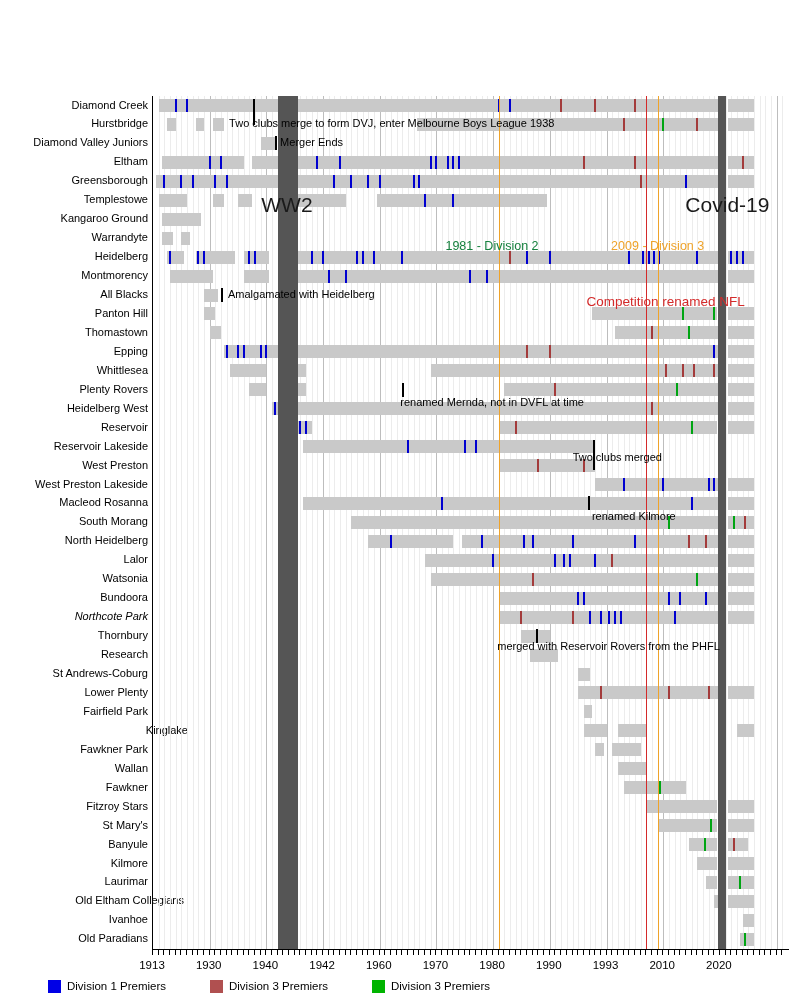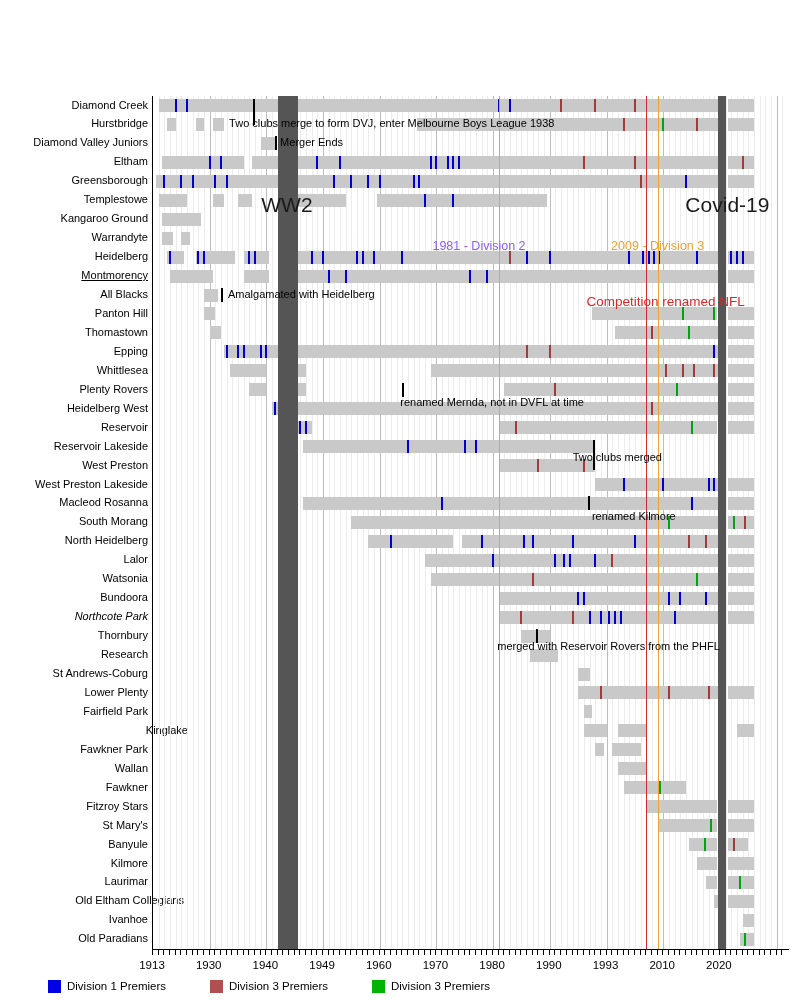--- a/index.html
+++ b/index.html
@@ -31,21 +31,21 @@
   <div id="labels">
       <div class="clbl" style="top: 98.5px;">Diamond Creek</div>
       <div class="clbl" style="top: 117.45px;">Hurstbridge</div>
       <div class="clbl" style="top: 136.4px;">Diamond Valley Juniors</div>
       <div class="clbl" style="top: 155.35px;">Eltham</div>
       <div class="clbl" style="top: 174.3px;">Greensborough</div>
       <div class="clbl" style="top: 193.25px;">Templestowe</div>
       <div class="clbl" style="top: 212.2px;">Kangaroo Ground</div>
       <div class="clbl" style="top: 231.15px;">Warrandyte</div>
       <div class="clbl" style="top: 250.1px;">Heidelberg</div>
-      <div class="clbl" style="top: 269.05px; text-decoration: underline;">Montmorency</div>
+      <div class="clbl" style="top: 269.05px;">Montmorency</div>
       <div class="clbl" style="top: 288px;">All Blacks</div>
       <div class="clbl" style="top: 306.95px;">Panton Hill</div>
       <div class="clbl" style="top: 325.9px;">Thomastown</div>
       <div class="clbl" style="top: 344.85px;">Epping</div>
       <div class="clbl" style="top: 363.8px;">Whittlesea</div>
       <div class="clbl" style="top: 382.75px;">Plenty Rovers</div>
       <div class="clbl" style="top: 401.7px;">Heidelberg West</div>
       <div class="clbl" style="top: 420.65px;">Reservoir</div>
       <div class="clbl" style="top: 439.6px;">Reservoir Lakeside</div>
       <div class="clbl" style="top: 458.55px;">West Preston</div>
@@ -545,21 +545,21 @@
       <div class="xtick" style="left: 747.245px;"></div>
       <div class="xtick" style="left: 752.914px;"></div>
       <div class="xtick" style="left: 758.583px;"></div>
       <div class="xtick" style="left: 764.252px;"></div>
       <div class="xtick" style="left: 769.921px;"></div>
       <div class="xtick" style="left: 775.59px;"></div>
       <div class="xtick" style="left: 781.259px;"></div>
       <div class="xlbl" style="left: 152px;">1913</div>
       <div class="xlbl" style="left: 208.69px;">1930</div>
       <div class="xlbl" style="left: 265.38px;">1940</div>
-      <div class="xlbl" style="left: 322.07px;">1949</div>
+      <div class="xlbl" style="left: 322.07px;">1942</div>
       <div class="xlbl" style="left: 378.76px;">1960</div>
       <div class="xlbl" style="left: 435.45px;">1970</div>
       <div class="xlbl" style="left: 492.14px;">1980</div>
       <div class="xlbl" style="left: 548.83px;">1990</div>
       <div class="xlbl" style="left: 605.52px;">1993</div>
       <div class="xlbl" style="left: 662.21px;">2010</div>
       <div class="xlbl" style="left: 718.9px;">2020</div>
     </div>
   <div id="overlay">
       <div class="atick" style="left: 253.042px; top: 99px; height: 26px;"></div>
@@ -571,21 +571,21 @@
       <div class="atick" style="left: 402.137px; top: 382.75px; height: 14px;"></div>
       <div class="albl" style="left: 400.302px; top: 396.015px;">renamed Mernda, not in DVFL at time</div>
       <div class="atick" style="left: 593.182px; top: 440px; height: 30px;"></div>
       <div class="albl" style="left: 572.64px; top: 450.97px;">Two clubs merged</div>
       <div class="atick" style="left: 587.513px; top: 496.45px; height: 14px;"></div>
       <div class="albl" style="left: 591.914px; top: 509.715px;">renamed Kilmore</div>
       <div class="atick" style="left: 536.492px; top: 629.1px; height: 14px;"></div>
       <div class="albl" style="left: 497.242px; top: 639.523px;">merged with Reservoir Rovers from the PHFL</div>
       <div class="flbl" style="left: 286.922px; top: 193px; font-size: 21px; color: rgb(26, 26, 26);">WW2</div>
       <div class="flbl" style="left: 727.404px; top: 193px; font-size: 21px; color: rgb(26, 26, 26);">Covid-19</div>
-      <div class="flbl" style="left: 479px; top: 239px; font-size: 12.5px; color: #8b5cf6;">1981 - Division 2</div>
+      <div class="flbl" style="left: 492px; top: 239px; font-size: 12.5px; color: #15803d;">1981 - Division 2</div>
       <div class="flbl" style="left: 657.675px; top: 239px; font-size: 12.5px; color: rgb(239, 163, 42);">2009 - Division 3</div>
       <div class="flbl" style="left: 665.611px; top: 294px; font-size: 13.5px; color: rgb(212, 42, 42);">Competition renamed NFL</div>
     </div>
   <div id="legend">
     <div class="lg-item" style="left: 48px;">
       <span class="lg-swatch" style="background: rgb(0, 0, 230);"></span>
       <span class="lg-text">Division 1 Premiers</span>
     </div>
     <div class="lg-item" style="left: 210px;">
       <span class="lg-swatch" style="background: rgb(176, 80, 80);"></span>

